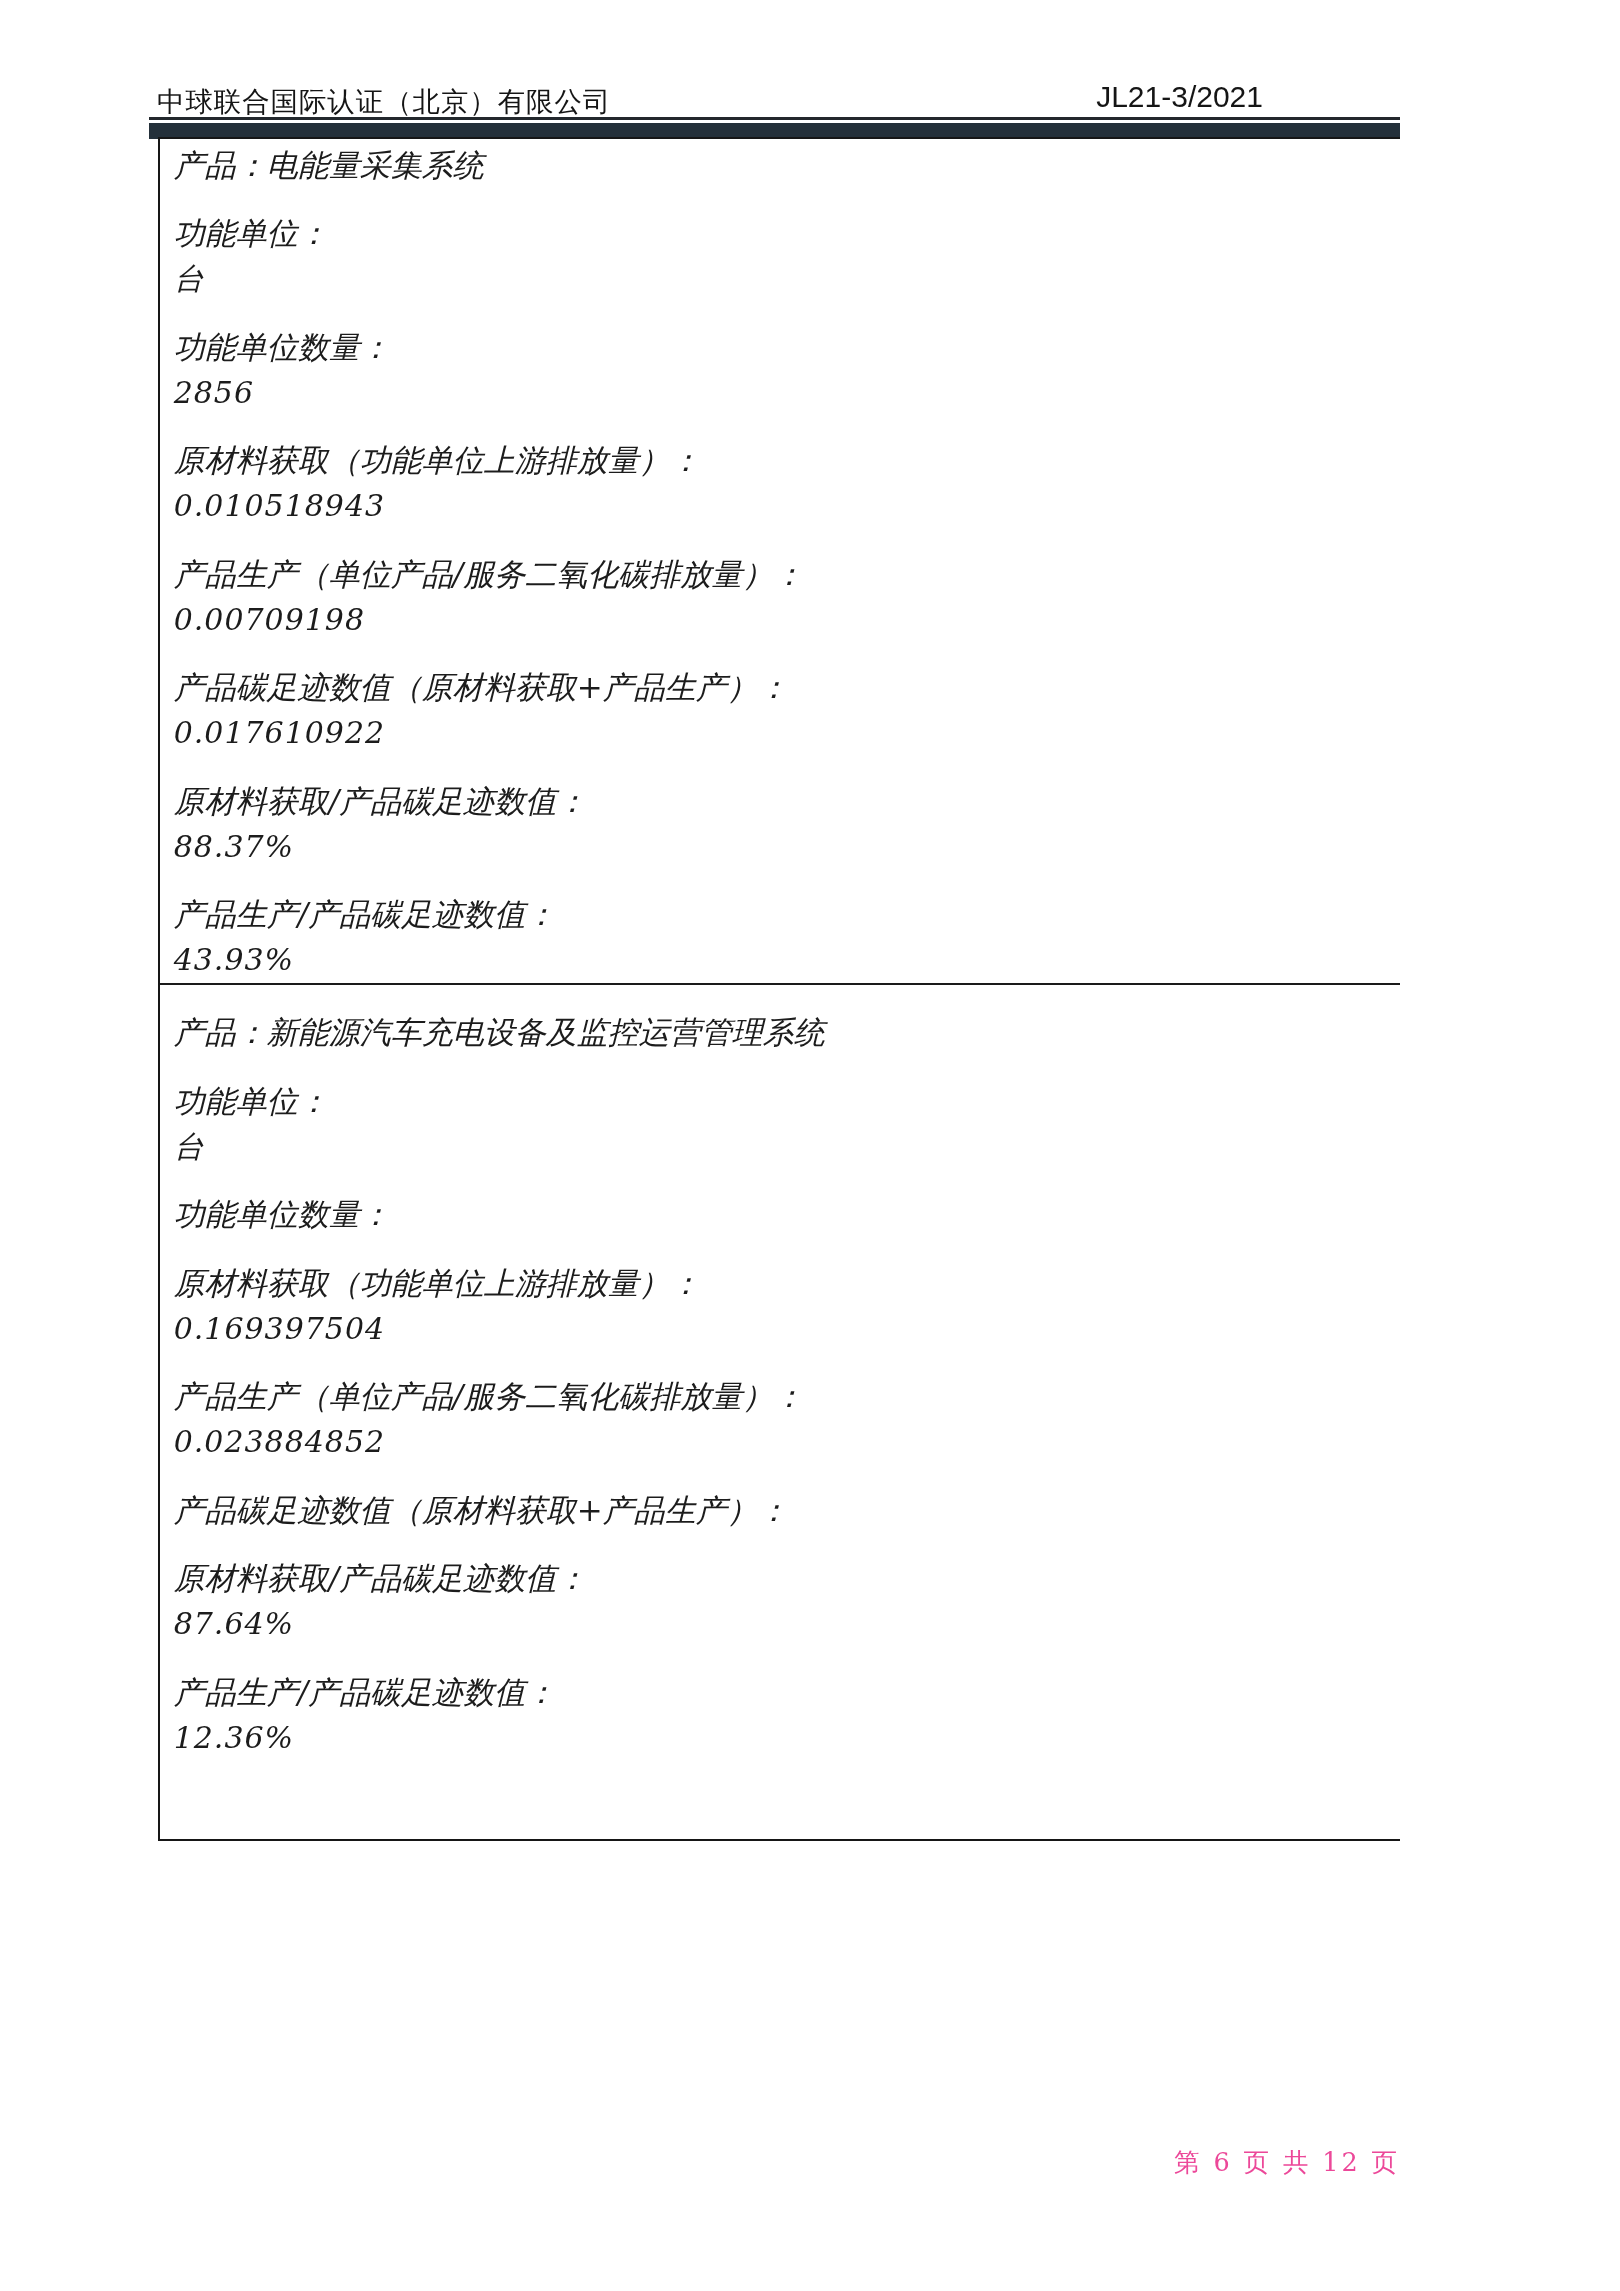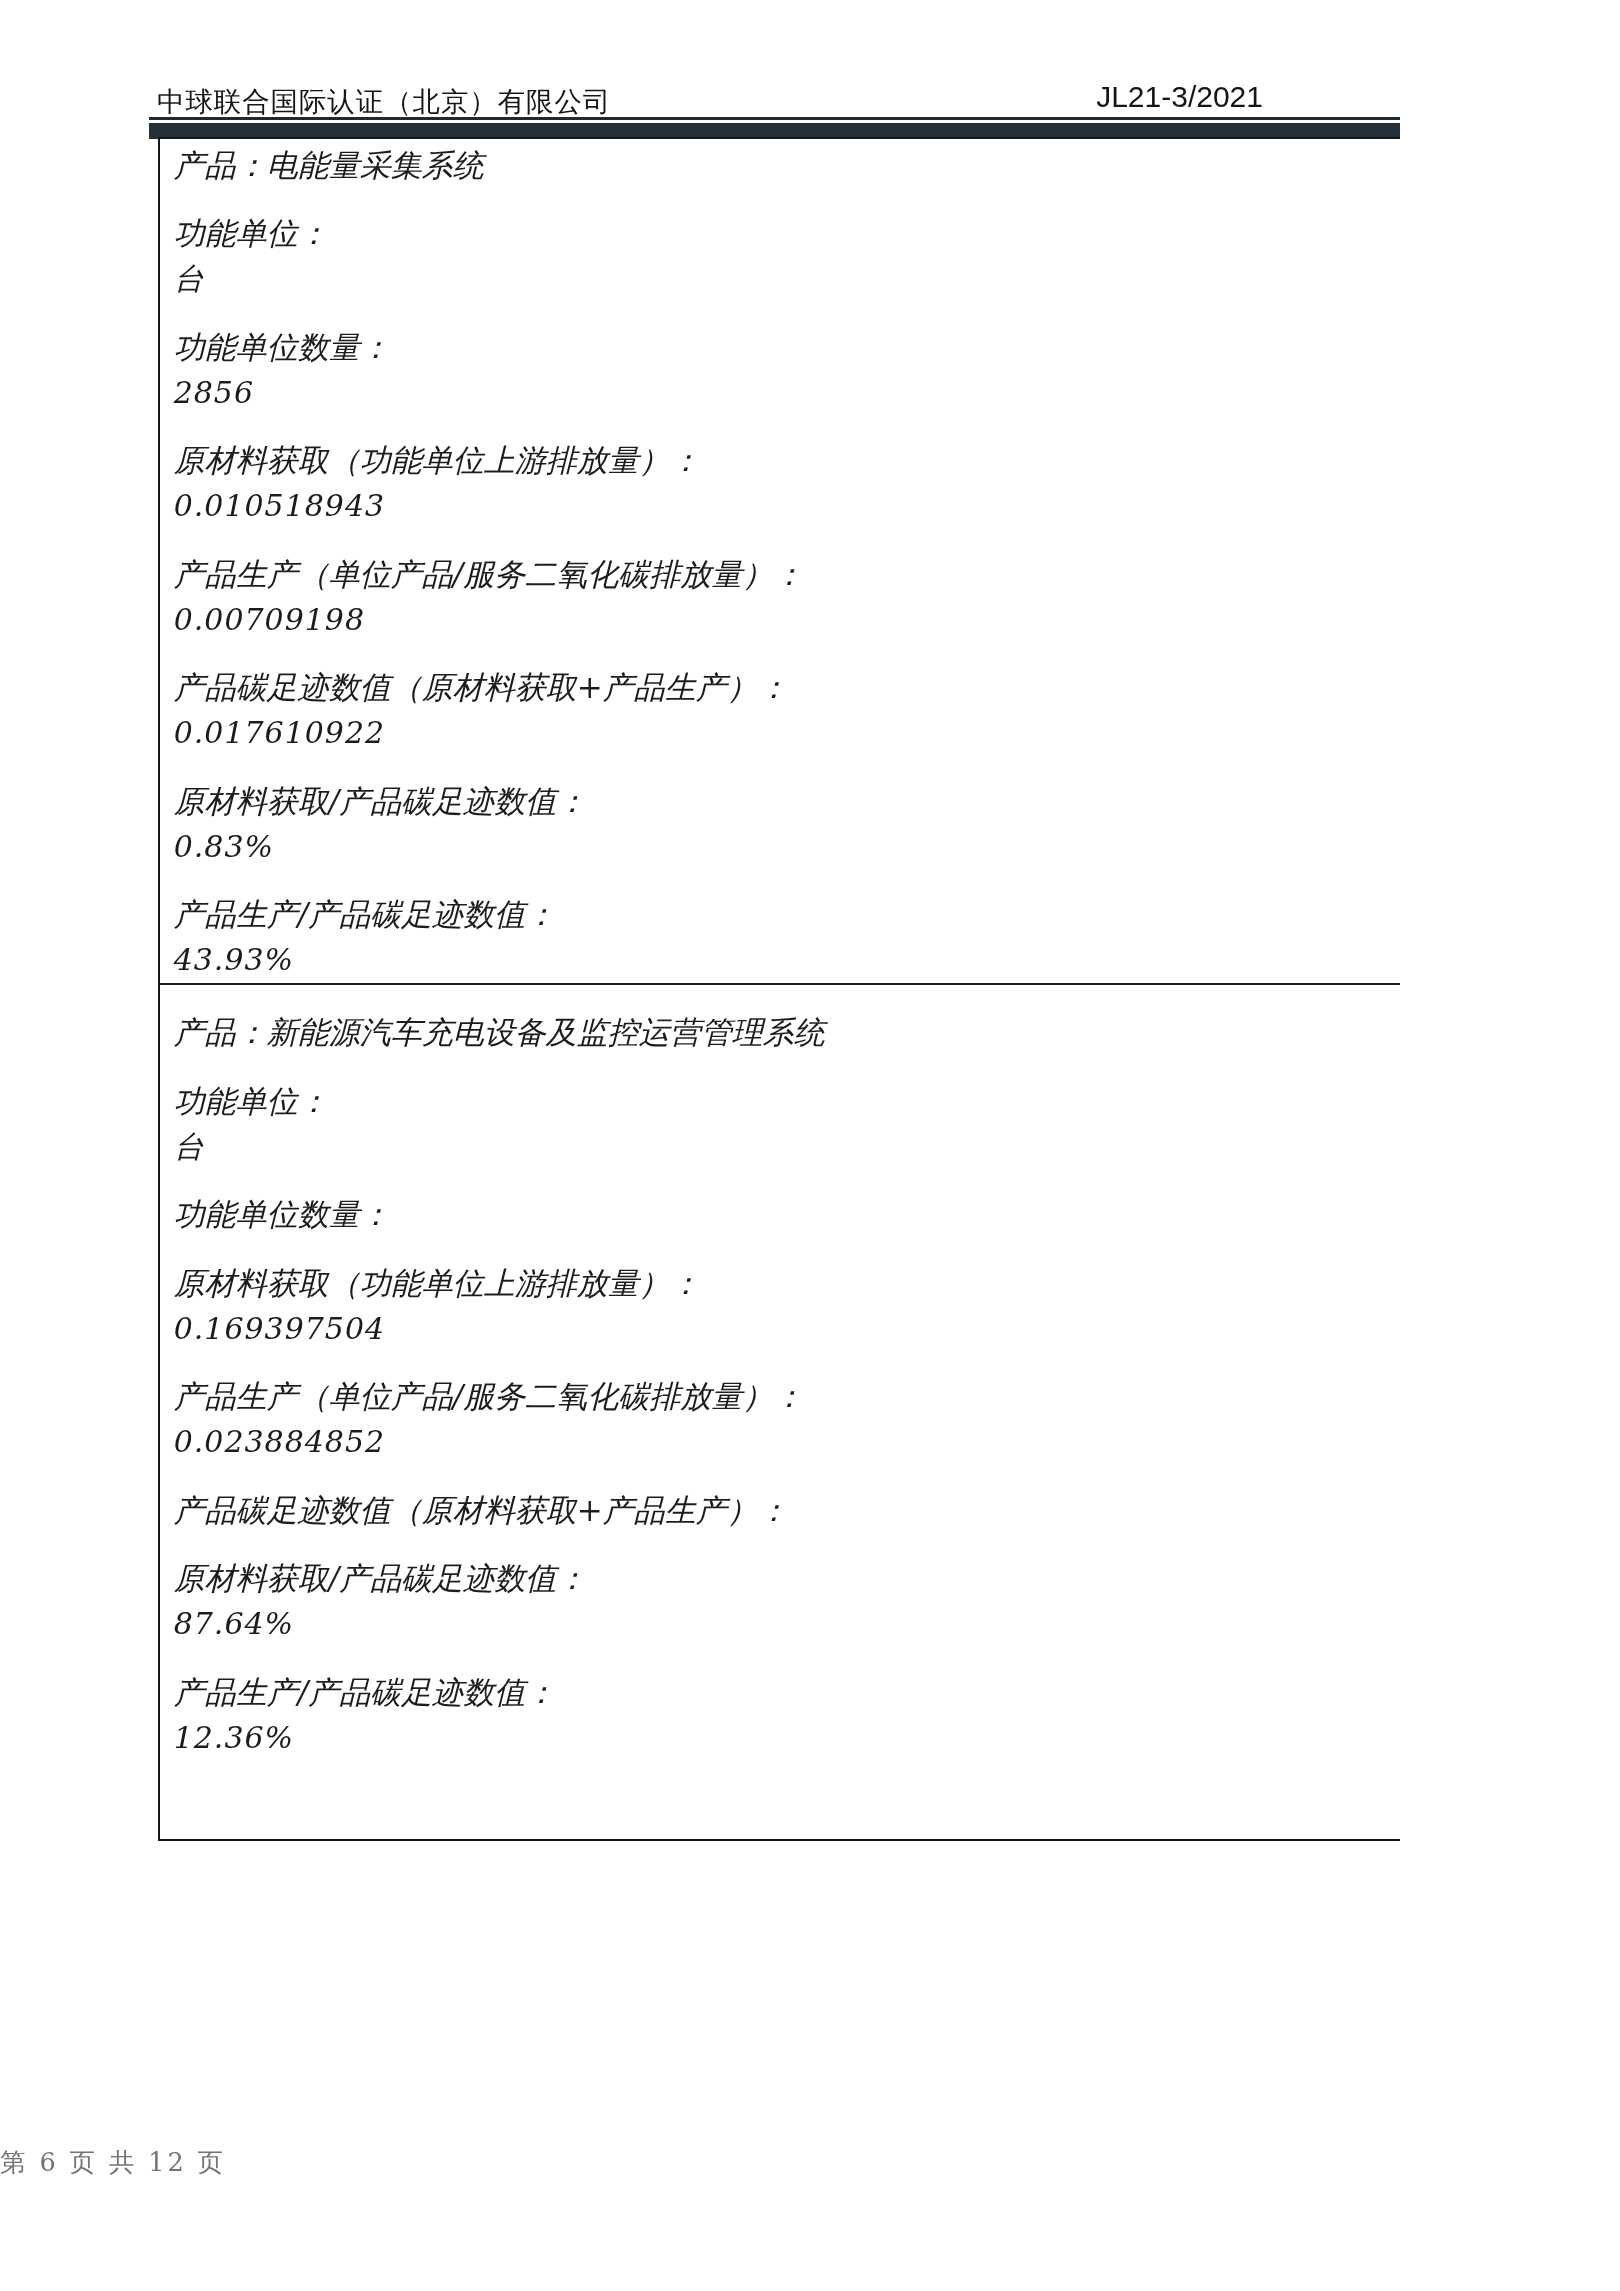--- a/index.html
+++ b/index.html
@@ -38,21 +38,21 @@
   .section{box-sizing:border-box;padding:3.9px 23.5px 0 13.7px;font-style:italic;}
   .section-1{height:844px;}
   .section-2{border-top:2px solid #1a1a1a;padding-top:25px;}
   .product-title{font-size:31px;line-height:45px;white-space:nowrap;}
   .field{margin-top:23.5px;}
   .field-label{font-size:31px;line-height:45px;white-space:nowrap;}
   .field-value{font-size:30px;line-height:45px;letter-spacing:1px;white-space:nowrap;}
   
   .footer{
     position:absolute;left:0;top:2145px;width:100%;
-    text-align:left;font-size:25.5px;letter-spacing:2.9px;color:#737373;
+    text-align:right;font-size:25.5px;letter-spacing:2.9px;color:#ec4899;
   }
 </style>
 </head>
 <body>
 
 <div class="page">
 
   <div class="company">中球联合国际认证（北京）有限公司</div>
   <div class="docnum">JL21-3/2021</div>
   <div class="speck"></div>
@@ -79,21 +79,21 @@
       <div class="field">
         <div class="field-label">产品生产（单位产品/服务二氧化碳排放量）：</div>
         <div class="field-value">0.00709198</div>
       </div>
       <div class="field">
         <div class="field-label">产品碳足迹数值（原材料获取+产品生产）：</div>
         <div class="field-value">0.017610922</div>
       </div>
       <div class="field">
         <div class="field-label">原材料获取/产品碳足迹数值：</div>
-        <div class="field-value">0.83%</div>
+        <div class="field-value">88.37%</div>
       </div>
       <div class="field">
         <div class="field-label">产品生产/产品碳足迹数值：</div>
         <div class="field-value">43.93%</div>
       </div>
     </div>
 
     <div class="section section-2">
       <div class="product-title">产品：新能源汽车充电设备及监控运营管理系统</div>
 

